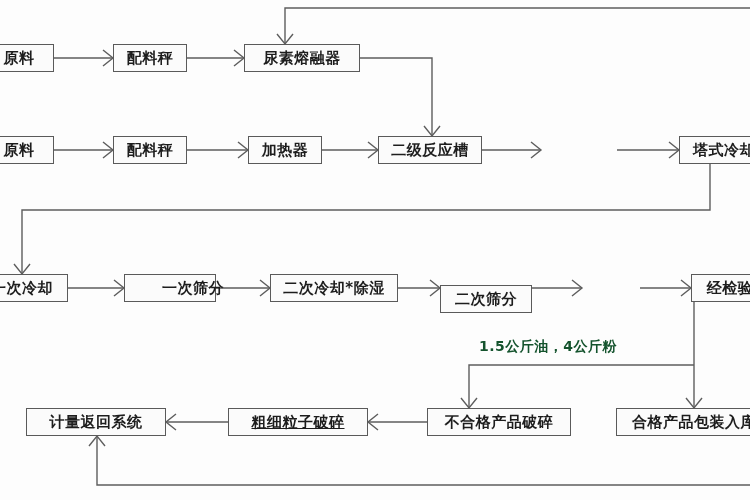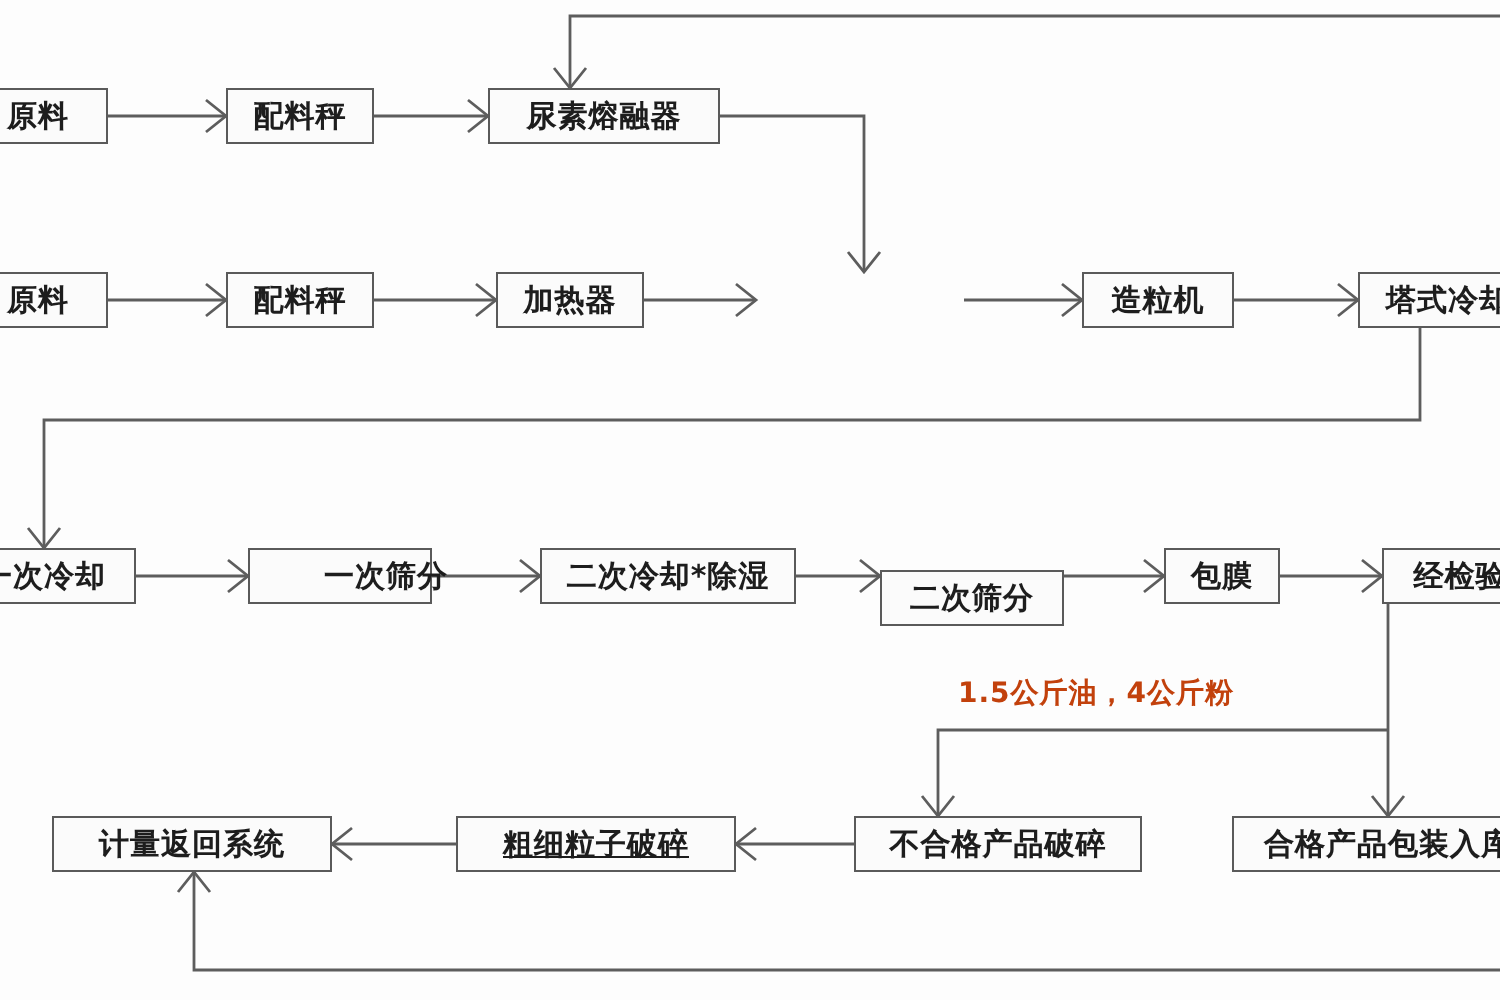--- a/index.html
+++ b/index.html
@@ -27,21 +27,21 @@
     align-items: center;
     justify-content: center;
     font-size: 15px;
     font-weight: 700;
     letter-spacing: 0.5px;
     white-space: nowrap;
     line-height: 1;
   }
   .note {
     position: absolute;
-    color: #c2410c;
+    color: #14532d;
     font-size: 14px;
     font-weight: 700;
     white-space: nowrap;
     letter-spacing: 0.5px;
   }
   #edges {
     position: absolute;
     left: 0;
     top: 0;
     width: 750px;
@@ -113,28 +113,27 @@
     <polyline points="89,446 97,436 105,446"></polyline>
   </svg>
 
   <div class="node" style="left:-16px; top:44px;  width:70px;  height:28px;">原料</div>
   <div class="node" style="left:113px; top:44px;  width:74px;  height:28px;">配料秤</div>
   <div class="node" style="left:244px; top:44px;  width:116px; height:28px;text-align:center;">尿素熔融器</div>
 
   <div class="node" style="left:-16px; top:136px; width:70px;  height:28px;">原料</div>
   <div class="node" style="left:113px; top:136px; width:74px;  height:28px;">配料秤</div>
   <div class="node" style="left:248px; top:136px; width:74px;  height:28px;">加热器</div>
-  <div class="node" style="left:541px; top:136px; width:76px;  height:28px;">造粒机</div>
+  <div class="node" style="left:378px; top:136px; width:104px; height:28px;">二级反应槽</div>
   <div class="node" style="left:679px; top:136px; width:90px;  height:28px;">塔式冷却</div>
 
   <div class="node" style="left:-24px; top:274px; width:92px;  height:28px;">一次冷却</div>
   <div class="node" style="left:124px; top:274px; width:92px;  height:28px;padding-left:46px;">一次筛分</div>
   <div class="node" style="left:270px; top:274px; width:128px; height:28px;">二次冷却*除湿</div>
   <div class="node" style="left:440px; top:274px; width:92px;  height:28px;margin-top:11px;">二次筛分</div>
-  <div class="node" style="left:582px; top:274px; width:58px;  height:28px;">包膜</div>
   <div class="node" style="left:691px; top:274px; width:78px;  height:28px;">经检验</div>
 
   <div class="node" style="left:26px;  top:408px; width:140px; height:28px;">计量返回系统</div>
   <div class="node" style="left:228px; top:408px; width:140px; height:28px;text-decoration:underline;">粗细粒子破碎</div>
   <div class="node" style="left:427px; top:408px; width:144px; height:28px;">不合格产品破碎</div>
   <div class="node" style="left:616px; top:408px; width:156px; height:28px;">合格产品包装入库</div>
 
   <div class="note" style="left:479px; top:338px;">1.5公斤油，4公斤粉</div>
 
 </div>

